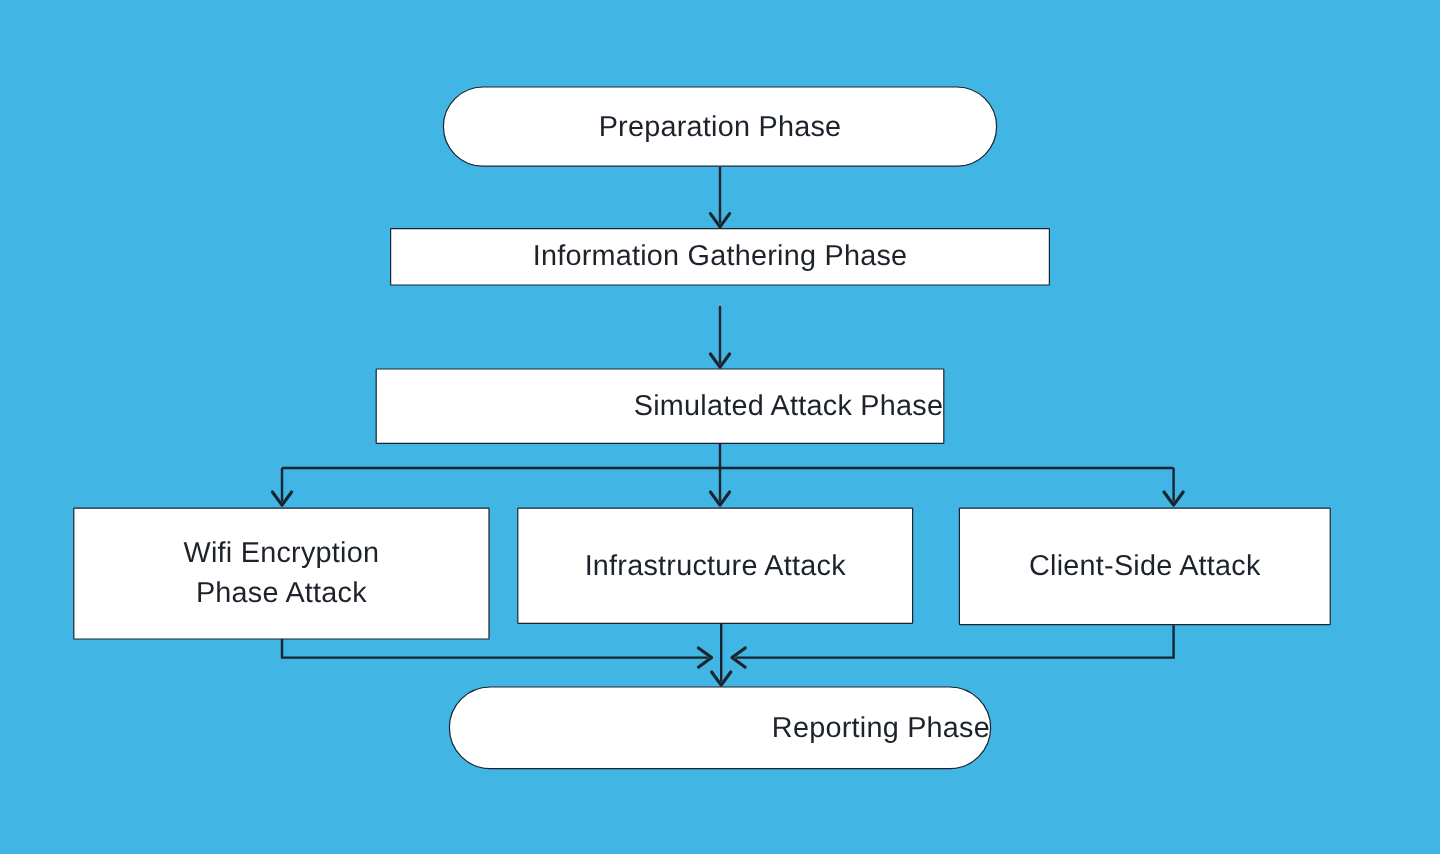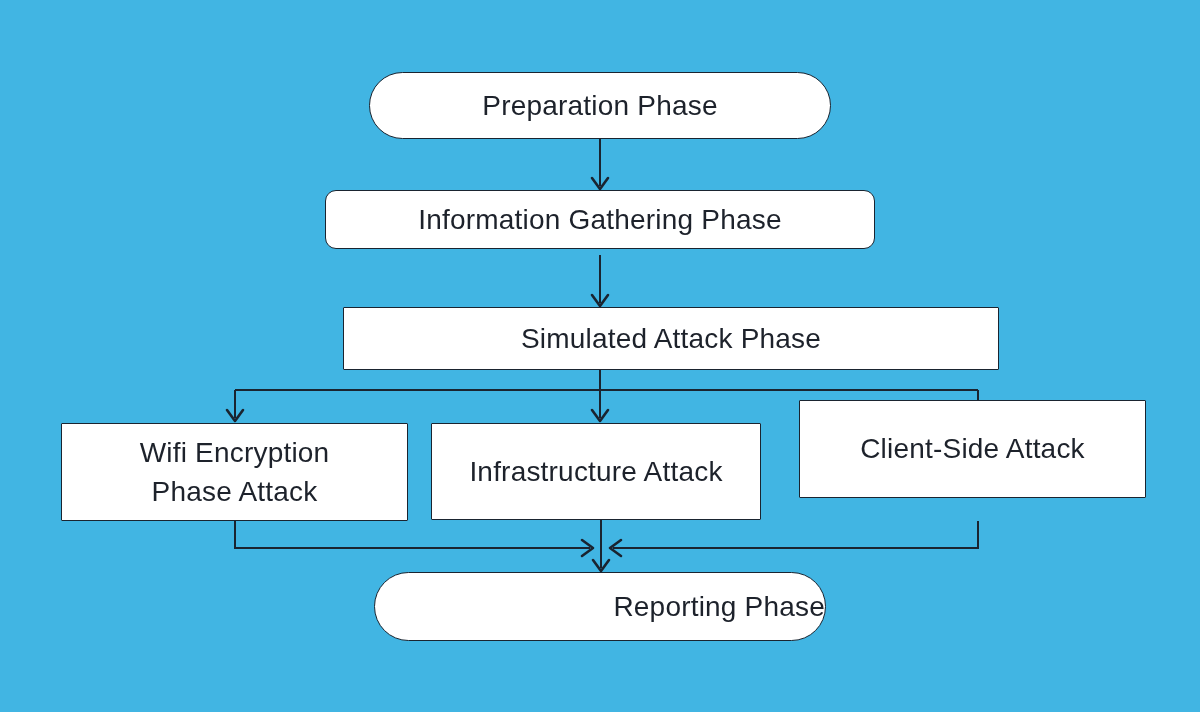--- a/index.html
+++ b/index.html
@@ -43,21 +43,21 @@
   .node {
     position: absolute;
     background: var(--node-fill);
     border: 1.5px solid var(--line);
     color: var(--text);
     display: flex;
     flex-direction: column;
     align-items: center;
     justify-content: center;
     text-align: center;
-    font-size: 28px;
+    font-size: 24px;
     line-height: 1.4;
     letter-spacing: 0.2px;
   }
   .node.pill { border-radius: 36px; }
   .node.rect { border-radius: 1px; }
 </style>
 </head>
 <body>
 
 <div class="canvas">
@@ -89,38 +89,38 @@
     <path class="head" d="M621 540 L610 548 L621 556"></path>
 
     <path class="line" d="M601 520 V568"></path>
     <path class="head" d="M593 560 L601 571 L609 560"></path>
   </svg>
 
   <div class="node pill" style="left:369px; top:72px; width:462px; height:67px;">
     <span>Preparation Phase</span>
   </div>
 
-  <div class="node rect" style="left:325px; top:190px; width:550px; height:59px;border-radius:11px;">
+  <div class="node rect" style="left:325px; top:190px; width:550px; height:48px;">
     <span>Information Gathering Phase</span>
   </div>
 
-  <div class="node rect" style="left:343px; top:307px; width:656px; height:63px;">
+  <div class="node rect" style="left:313px; top:307px; width:474px; height:63px;align-items:flex-end;">
     <span>Simulated Attack Phase</span>
   </div>
 
-  <div class="node rect" style="left:61px; top:423px; width:347px; height:98px;">
+  <div class="node rect" style="left:61px; top:423px; width:347px; height:110px;">
     <span>Wifi Encryption</span>
     <span>Phase Attack</span>
   </div>
 
   <div class="node rect" style="left:431px; top:423px; width:330px; height:97px;">
     <span>Infrastructure Attack</span>
   </div>
 
-  <div class="node rect" style="left:799px; top:400px; width:347px; height:98px;">
+  <div class="node rect" style="left:799px; top:423px; width:310px; height:98px;">
     <span>Client-Side Attack</span>
   </div>
 
   <div class="node pill" style="left:374px; top:572px; width:452px; height:69px;align-items:flex-end;">
     <span>Reporting Phase</span>
   </div>
 
 </div>
 
 </body></html>

